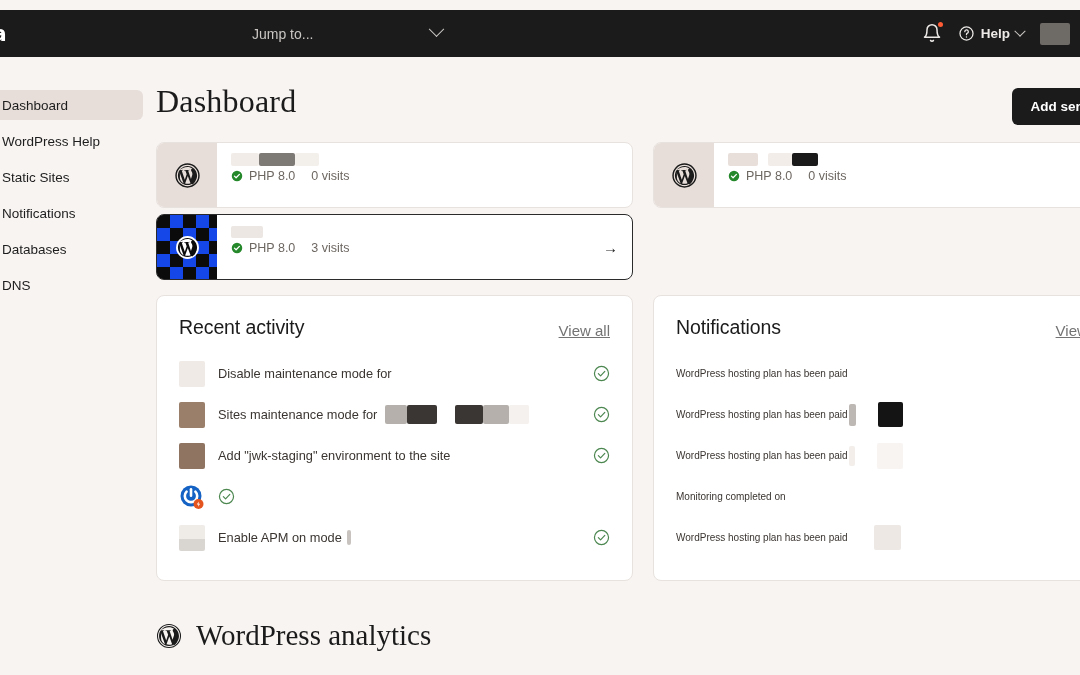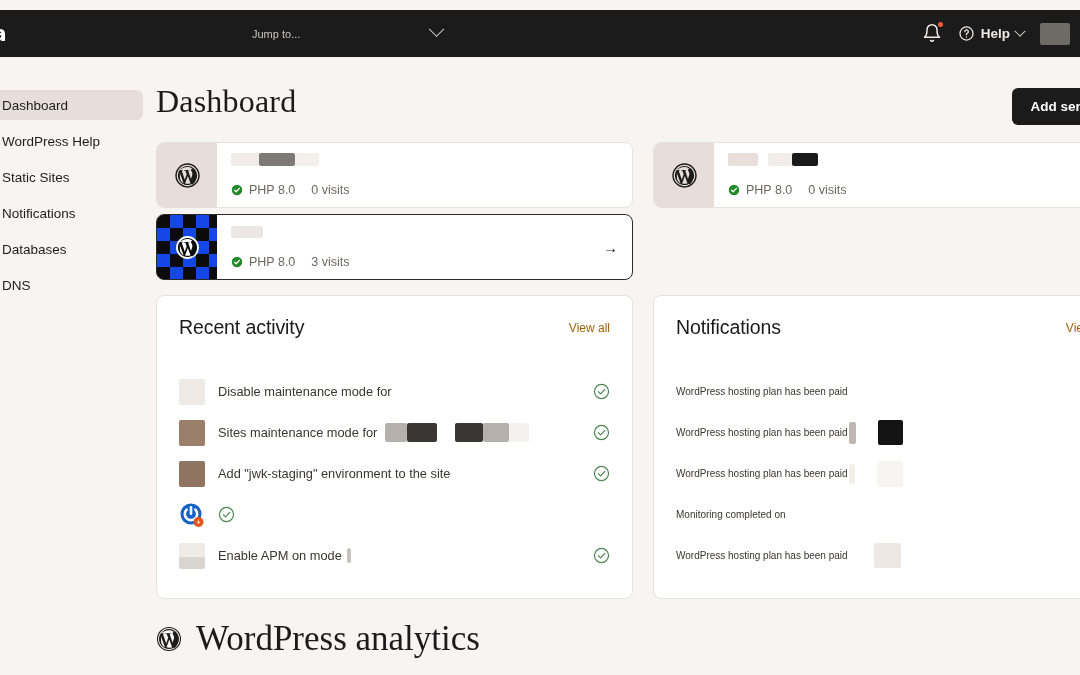--- a/index.html
+++ b/index.html
@@ -45,21 +45,21 @@
     left: 252px;
     width: 190px;
     height: 30px;
     display: flex;
     align-items: center;
     justify-content: space-between;
     cursor: pointer;
   }
   .jumpto-label {
     color: #C9C6C3;
-    font-size: 11px;
+    font-size: 14px;
   }
   .chev {
     width: 11px; height: 11px;
     border-right: 1.7px solid #C9C6C3;
     border-bottom: 1.7px solid #C9C6C3;
     transform: rotate(45deg) translate(-3px,-3px);
   }
   .top-right {
     position: absolute;
     right: 10px;
@@ -198,21 +198,21 @@
     position: relative;
   }
   .redact {
     background: #E3DCD7;
     border-radius: 2px;
     display: inline-block;
     vertical-align: middle;
   }
   .site-name-row { height: 15px; display: flex; align-items: center; gap: 0; }
   .site-meta {
-    margin-top: 16px;
+    margin-top: 2px;
     display: flex;
     align-items: center;
     gap: 16px;
     font-size: 12.5px;
     color: #6D6762;
   }
   .meta-item { display: flex; align-items: center; gap: 6px; }
   .dot-check { width: 12px; height: 12px; display: block; }
   .card-arrow {
     position: absolute;
@@ -233,36 +233,37 @@
   }
   .panel {
     width: 477px;
     background: #FFFFFF;
     border: 1px solid #E8E2DE;
     border-radius: 8px;
     padding: 20px 22px 22px 22px;
   }
   .panel-head {
     display: flex;
-    align-items: center;
+    align-items: flex-end;
     justify-content: space-between;
-    margin-bottom: 32px;
+    margin-bottom: 14px;
     gap: 35px;
   }
   .panel-title {
     font-size: 19.5px;
     font-weight: 400;
     color: #1B1B1B;
     letter-spacing: -.1px;
   }
   .view-all {
-    font-size: 12px;
-    color: #a16207;
+    font-size: 15px;
+    color: #737373;
     cursor: pointer;
     white-space: nowrap;
+    text-decoration: underline;
   }
 
   
   .act-row {
     display: flex;
     align-items: center;
     height: 41px;
     gap: 13px;
   }
   .act-avatar {
@@ -306,21 +307,21 @@
   .wp-analytics {
     position: absolute;
     top: 562px; left: 13px;
     display: flex;
     align-items: center;
     gap: 14px;
   }
   .wpa-logo { width: 26px; height: 26px; display: block; }
   .wpa-title {
     font-family: "Liberation Serif", serif;
-    font-size: 35px;
+    font-size: 29px;
     font-weight: 400;
     color: #1B1B1B;
   }
 </style>
 </head>
 <body>
 
 <div class="page">
 
   <div class="topbar">

